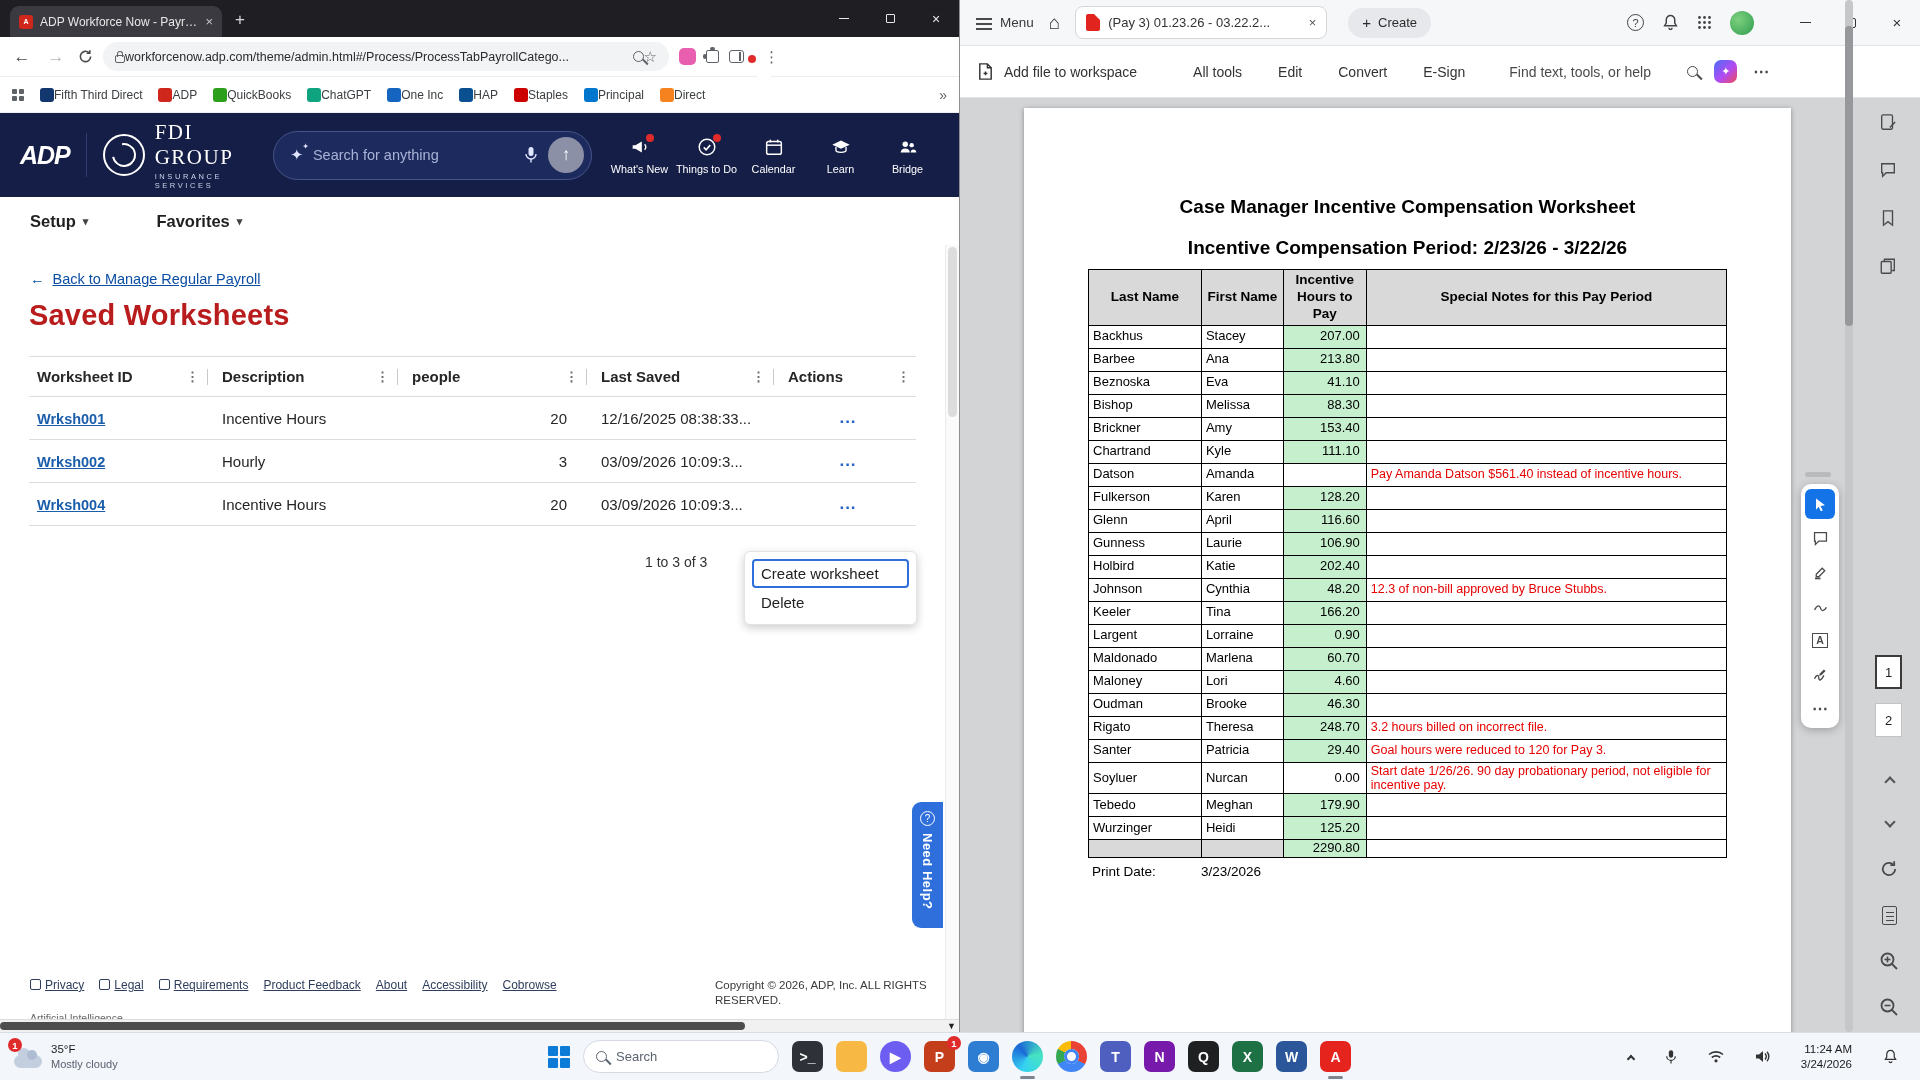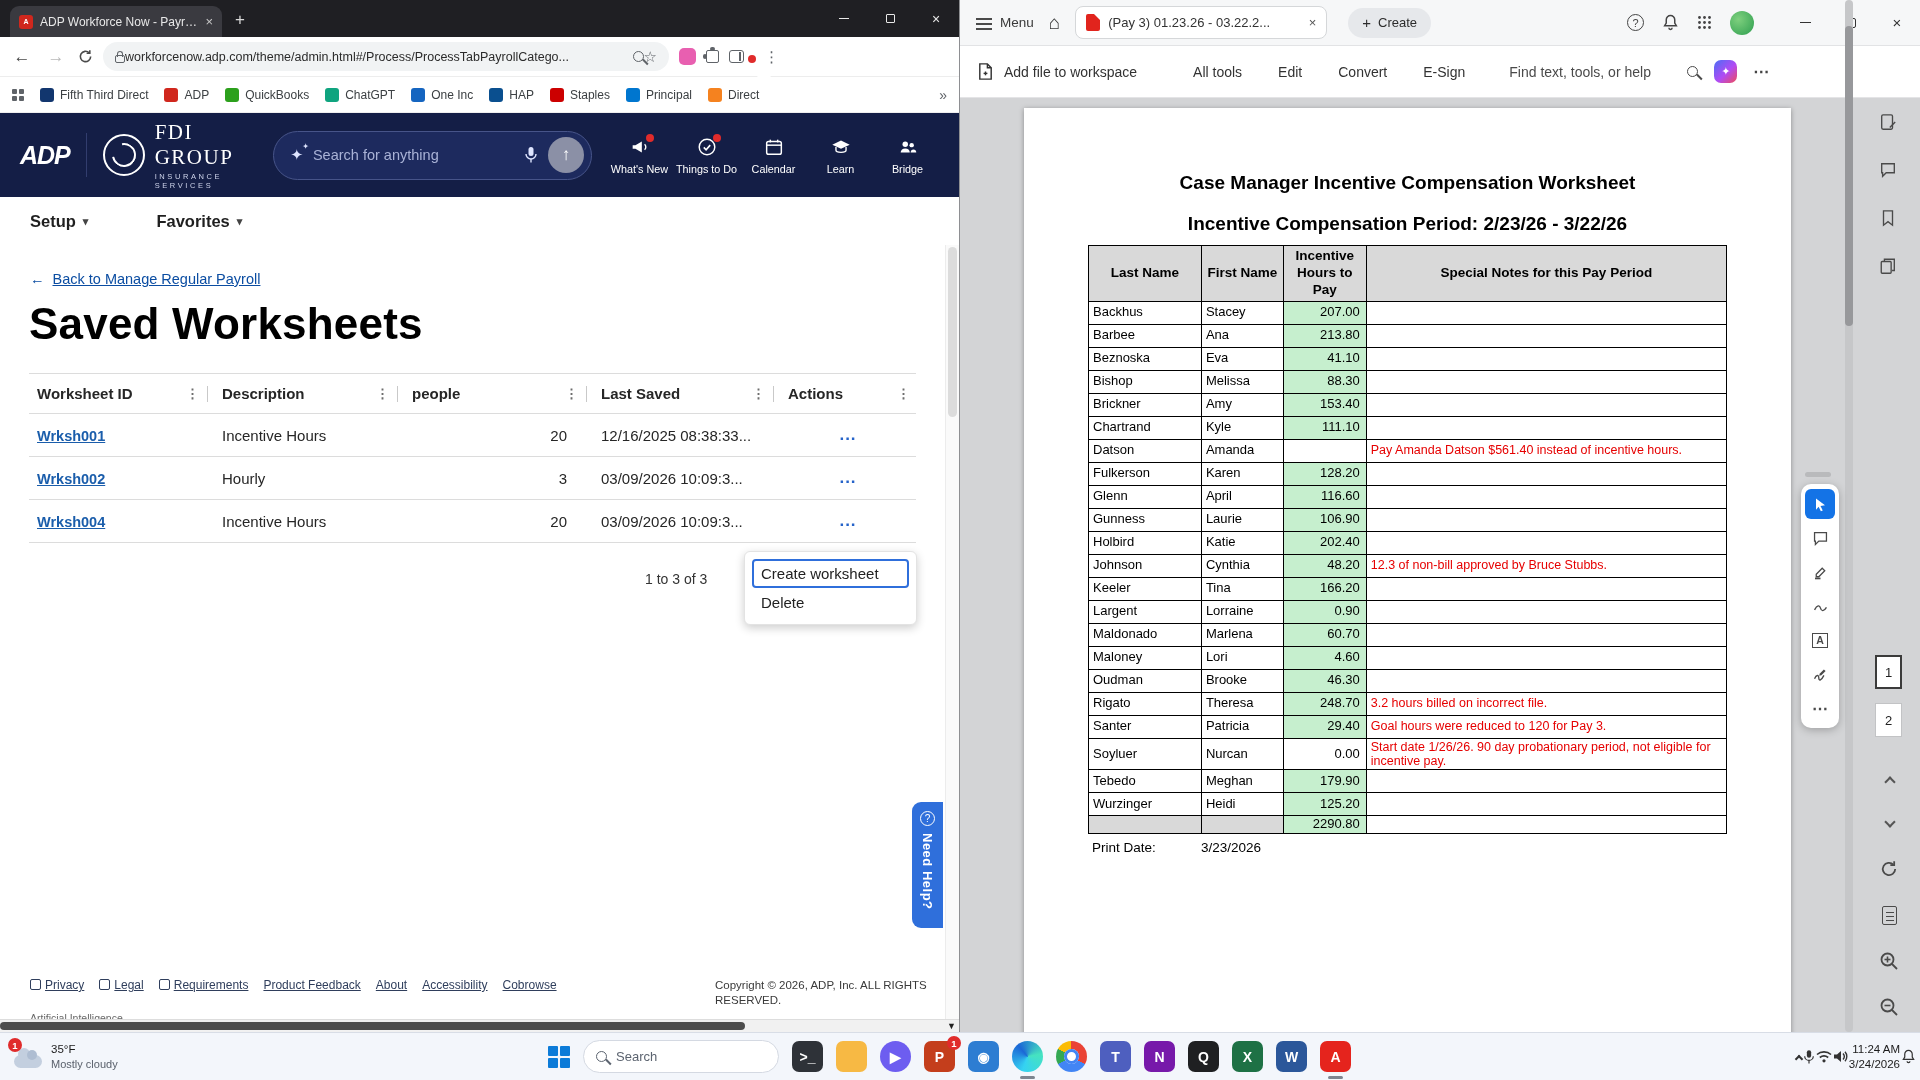--- a/index.html
+++ b/index.html
@@ -46,21 +46,21 @@
 .panelico{width:15px;height:13px;border:1.6px solid #5f6368;border-radius:3px;position:relative;flex:none}
 .panelico::after{content:"";position:absolute;right:2.5px;top:1px;bottom:1px;width:1.6px;background:#5f6368}
 .person{width:20px;height:20px;border-radius:50%;background:#1f6fd0;position:relative;overflow:hidden;flex:none}
 .person::before{content:"";position:absolute;left:6px;top:3.5px;width:8px;height:8px;border-radius:50%;background:#fff}
 .person::after{content:"";position:absolute;left:3px;top:13px;width:14px;height:10px;border-radius:50%;background:#fff}
 .kebab{color:#5f6368;font-size:15px}
 
 .bkbar{height:36px;display:flex;align-items:center;padding:0 12px;gap:16px;font-size:12px;color:#3c4043;border-bottom:1px solid #eee;flex:none}
 .gridico{display:grid;grid-template-columns:5px 5px;grid-template-rows:5px 5px;gap:2px}
 .gridico i{background:#5f6368;border-radius:1px}
-.bk{display:flex;align-items:center;gap:6px;white-space:nowrap}
+.bk{display:flex;align-items:center;white-space:nowrap}
 .bkdot{width:14px;height:14px;border-radius:3px;flex:none}
 .bk-overflow{margin-left:auto;color:#5f6368;font-size:14px}
 
 
 .adp{height:84px;background:#141e46;display:flex;align-items:center;padding:0 20px;color:#fff;gap:16px;flex:none}
 .adp-logo{font-style:italic;font-weight:bold;font-size:25px;letter-spacing:-1px}
 .adp-divider{width:1px;height:44px;background:#323d6e}
 .fdi{display:flex;align-items:center;gap:10px}
 .fdi-mark{width:42px;height:42px;border:2px solid #fff;border-radius:50%;position:relative;flex:none}
 .fdi-mark::after{content:"";position:absolute;inset:7px;border:2px solid #fff;border-radius:50%;border-left-color:transparent;transform:rotate(35deg)}
@@ -78,21 +78,21 @@
 .adp-nav .dot-badge{top:-2px;right:-3px}
 
 .menurow{height:48px;display:flex;align-items:center;gap:68px;padding:4px 30px;font-size:16.5px;font-weight:bold;color:#1f1f1f;flex:none}
 .menurow .mi{display:flex;align-items:center;gap:7px}
 .menurow .caret{font-size:11px;color:#444}
 
 
 .content{flex:1;position:relative;background:#fff;overflow:hidden}
 .backlink{margin:26px 0 0 30px;font-size:14.5px;color:#0b4da2;display:flex;gap:8px;align-items:center;width:max-content}
 .backlink .bl-text{text-decoration:underline}
-.pgtitle{margin:12px 0 0 29px;font-size:44px;font-weight:bold;color:#000000;letter-spacing:.2px}
+.pgtitle{margin:12px 0 0 29px;font-size:29px;font-weight:bold;color:#b91c1c;letter-spacing:.2px}
 .wstable{margin:24px 0 0 29px;width:887px;border-collapse:collapse;font-size:15px;color:#262626}
 .wstable thead tr{border-top:1px solid #dcdcdc;border-bottom:1px solid #dcdcdc}
 .wstable th{height:40px;font-weight:bold;text-align:left;padding:0 6px 0 8px}
 .hcell{display:flex;align-items:center;gap:8px}
 .hcell .hlabel{flex:1}
 .hcell .kb{color:#6d6d6d;font-size:13px}
 .hcell .vline{width:1px;height:16px;background:#c9c9c9}
 .wstable td{height:43px;border-bottom:1px solid #dcdcdc;padding:0 8px}
 .td-id a{color:#1a5dab;font-weight:bold;text-decoration:underline;font-size:14.5px}
 .td-people{text-align:right;padding-right:26px !important}
@@ -141,21 +141,21 @@
 .addfile{display:flex;align-items:center;gap:9px}
 .tb-items{display:flex;gap:36px;margin-left:56px}
 .ac-search{margin-left:44px;display:flex;align-items:center;gap:10px;color:#4a4a4a}
 .ac-search input{border:none;outline:none;background:transparent;font-size:14px;width:168px;color:#4a4a4a;font-family:inherit}
 .ac-search input::placeholder{color:#4a4a4a}
 .aiblob{width:23px;height:23px;border-radius:7px;background:linear-gradient(135deg,#4b6ef5,#b14bf4 55%,#ef4b59);margin-left:16px;display:flex;align-items:center;justify-content:center;color:#fff;font-size:11px}
 .ac-more{margin-left:16px;color:#444;font-size:16px;font-weight:bold;letter-spacing:1px}
 
 .ac-doc{flex:1;position:relative;overflow:hidden}
 .page{position:absolute;left:64px;top:10px;width:767px;height:1040px;background:#fff;box-shadow:0 1px 5px rgba(0,0,0,.35)}
-.doc-inner{padding-top:64px;text-align:center;color:#000}
+.doc-inner{padding-top:88px;text-align:center;color:#000}
 .doc-title{font-size:19px;font-weight:bold}
 .doc-sub{font-size:19px;font-weight:bold;margin-top:19px}
 .pdftable{margin:10px auto 0;border-collapse:collapse;width:639px;font-size:13px;text-align:left;border:1.5px solid #000}
 .pdftable th{border:1px solid #000;background:#d9d9d9;text-align:center;font-size:13.5px;font-weight:bold;height:54px;padding:2px 4px;line-height:1.25}
 .pdftable td{border:1px solid #000;height:23px;padding:1px 4px;line-height:1.15;vertical-align:middle}
 .c-hours{text-align:right;padding-right:6px !important}
 .green{background:#c6efce}
 .c-notes{color:#e60000;font-size:12.5px}
 .total-row td{height:18px}
 .gray{background:#d9d9d9}
@@ -195,21 +195,21 @@
 .tbsearch input{border:none;outline:none;background:transparent;font-size:13px;width:130px;color:#444;font-family:inherit}
 .tbsearch input::placeholder{color:#5c6470}
 .apps{display:flex;align-items:center;gap:13px}
 .app{width:31px;height:31px;border-radius:7px;display:flex;align-items:center;justify-content:center;color:#fff;font-weight:bold;font-size:14px;position:relative;flex:none}
 .app.round{border-radius:50%}
 .app .badge{top:-5px;right:-6px}
 .app.running::after{content:"";position:absolute;bottom:-7px;left:8px;width:15px;height:3px;border-radius:2px;background:#7d8590}
 .app.chrome-ball{background:conic-gradient(#ea4335 0 120deg,#4285f4 0 240deg,#34a853 0 300deg,#fbbc05 0 360deg)}
 .app.chrome-ball::before{content:"";position:absolute;inset:8px;background:#fff;border-radius:50%;box-shadow:inset 0 0 0 3px #4285f4}
 .app.edge-ball{background:conic-gradient(from 200deg,#35d2f2,#1b67d6,#46e3c0,#35d2f2)}
-.tray{margin-left:auto;display:flex;align-items:center;gap:1px;padding-right:4px;color:#1b1b1b}
+.tray{margin-left:auto;display:flex;align-items:center;gap:31px;padding-right:22px;color:#1b1b1b}
 .clock{text-align:right;line-height:1.3;font-size:11.5px}
 </style>
 </head>
 <body>
 
 <section id="browser">
 
   <div class="tabstrip">
     <div class="tab">
       <span class="fav">A</span>

